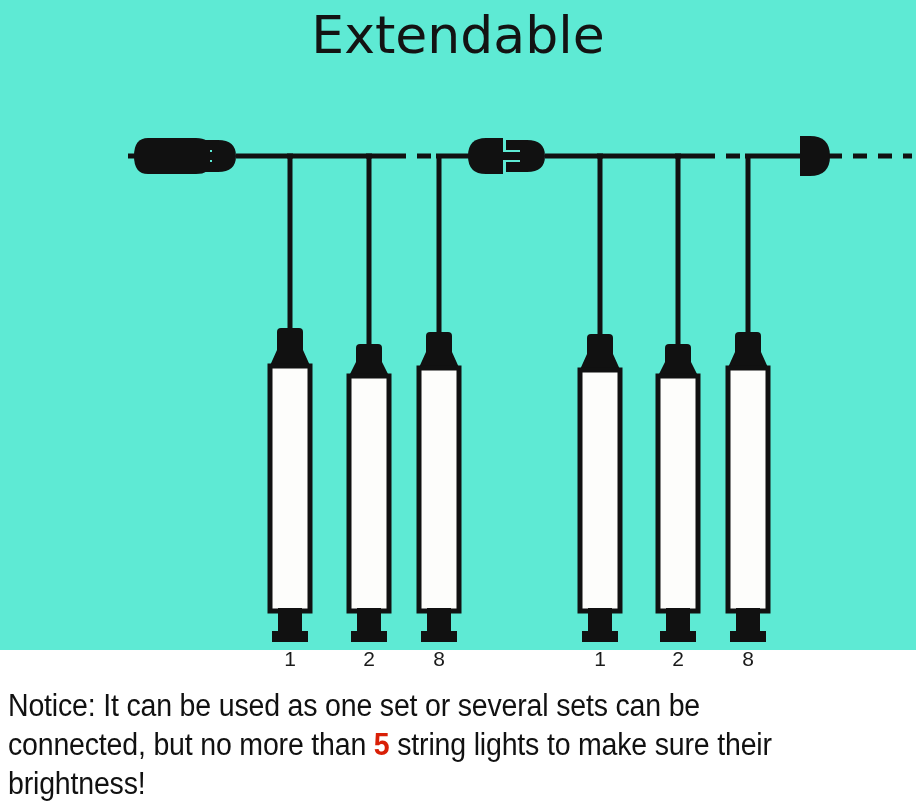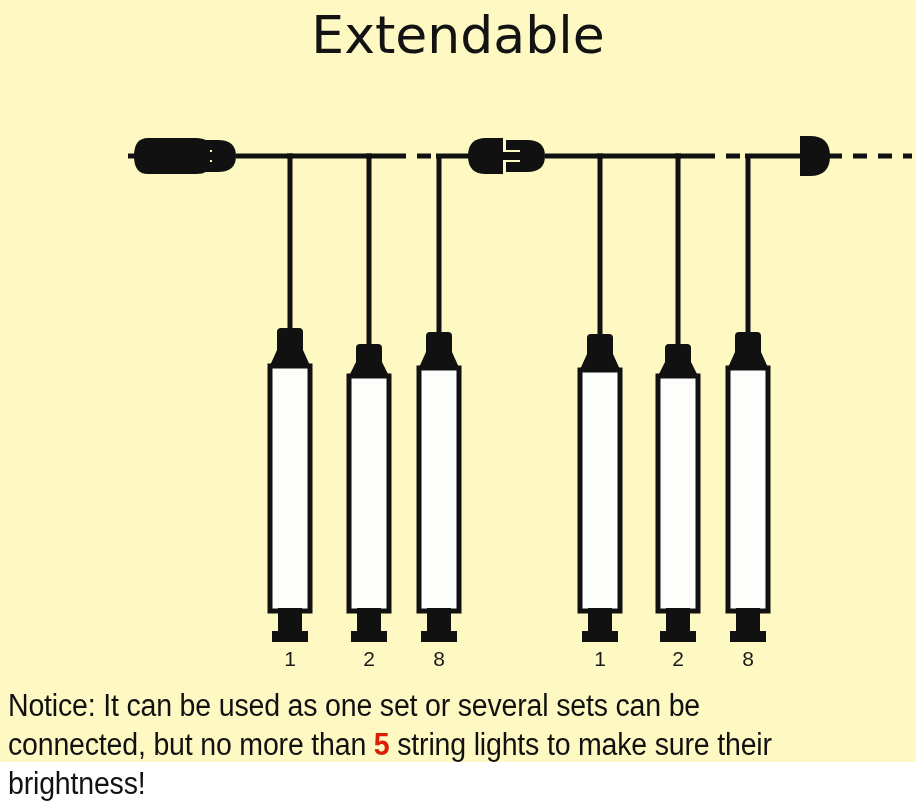--- a/index.html
+++ b/index.html
@@ -12,22 +12,22 @@
     width: 916px;
     height: 811px;
     font-family: "Liberation Sans", sans-serif;
     color: #111111;
     overflow: hidden;
     position: relative;
   }
   .page {
     position: relative;
     width: 916px;
-    height: 762px;
-    background: #fef9c3;
+    height: 650px;
+    background: #5eead4;
   }
   .title {
     position: absolute;
     top: 4px;
     left: 0;
     width: 916px;
     text-align: center;
     font-family: "DejaVu Sans", sans-serif;
     font-size: 52px;
     font-weight: 400;

